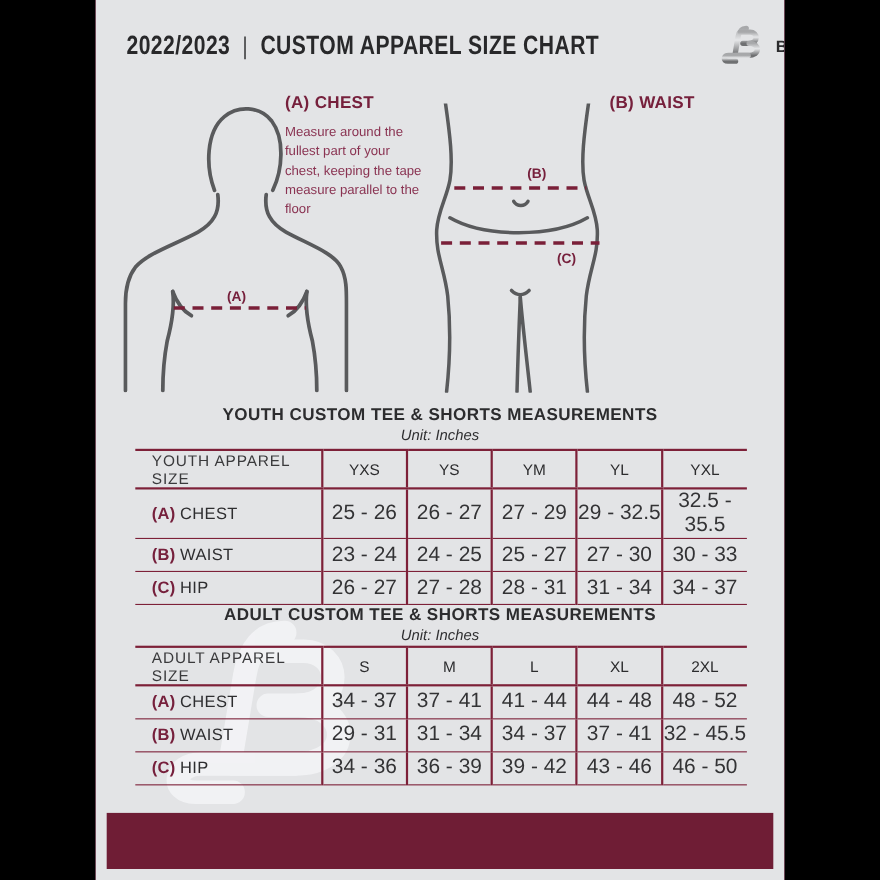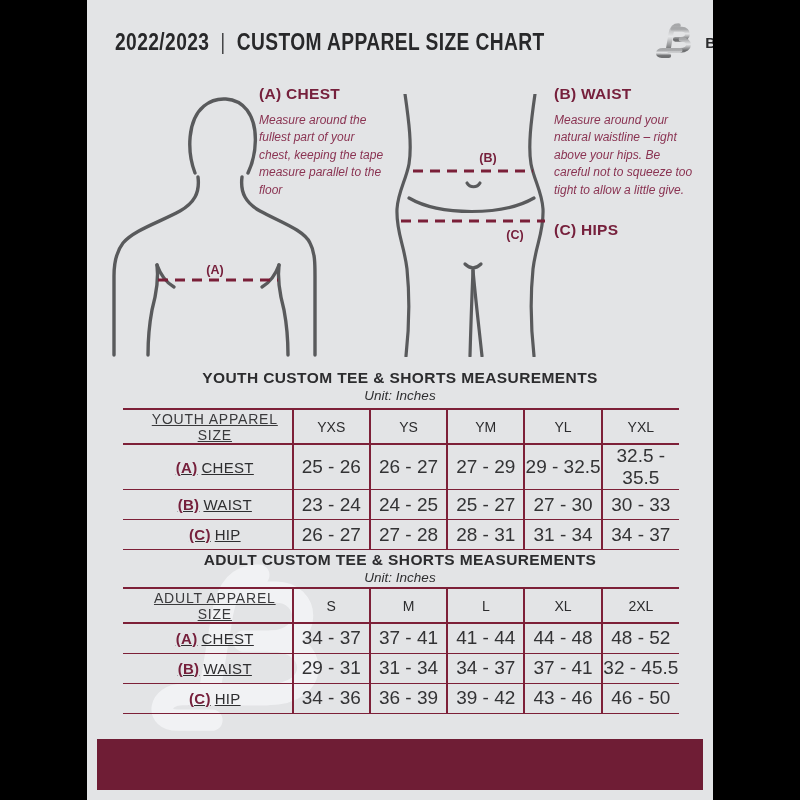--- a/index.html
+++ b/index.html
@@ -31,38 +31,38 @@
 
   
   .fig{position:absolute;}
   .fig-1{left:25px;top:80px;width:205px;height:277px;}
   .fig-2{left:298px;top:94px;width:175px;height:263px;}
   .guide{position:absolute;}
   .guide-a{left:172px;top:85px;width:128px;}
   .guide-b{left:467px;top:85px;width:142px;}
   .guide-c{left:467px;top:221px;width:150px;}
   .guide-heading{font-size:15.5px;font-weight:bold;color:var(--heading);letter-spacing:.3px;margin-bottom:9px;}
-  .guide-body{font-size:12px;font-style:italic;line-height:1.45;color:var(--guide-text);white-space:pre-line;}
+  .guide-body{font-size:12px;line-height:1.45;color:var(--guide-text);white-space:pre-line;}
 
   
   .section-title{position:absolute;left:0;right:0;text-align:center;font-size:15.5px;font-weight:bold;color:#2c2c2e;letter-spacing:.4px;}
   .section-unit{position:absolute;left:0;right:0;text-align:center;font-size:13.5px;font-style:italic;color:#2f2f31;}
   .t-youth-title{top:369px;} .t-youth-unit{top:388px;}
   .t-adult-title{top:551px;} .t-adult-unit{top:570px;}
 
   
   .tbl-wrap{position:absolute;left:36px;right:34px;}
   .tbl-youth{top:408px;} .tbl-adult{top:587px;}
   table{width:100%;border-collapse:collapse;table-layout:fixed;}
   th,td{font-weight:normal;text-align:center;vertical-align:middle;color:#333335;}
   thead th{height:35px;font-size:14px;font-weight:normal;color:#2c2c2e;border-top:2px solid var(--maroon-border);border-bottom:2px solid var(--maroon-border);}
   thead th.lbl{font-weight:normal;font-size:14px;letter-spacing:.8px;color:#3a3a3c;}
   tbody td{height:30px;font-size:19px;border-bottom:1.5px solid var(--maroon-border);}
   th:not(.lbl),td:not(.lbl){border-left:2px solid var(--maroon-border);}
-  .lbl{width:30.5%;text-align:center;padding-left:15px;text-decoration:underline;}
+  .lbl{width:30.5%;text-align:left;padding-left:15px;}
   tbody td.lbl{font-size:15px;color:#2e2e30;letter-spacing:.3px;}
   .pref{font-weight:bold;color:var(--heading);margin-right:4px;}
 
   
   .footer-bar{position:absolute;left:10px;right:10px;top:739px;height:51px;background:var(--maroon);z-index:2;}
 
   .sidebar{position:absolute;top:0;height:800px;width:87px;background:#000;}
   .sidebar-left{left:0;} .sidebar-right{right:0;width:87px;left:713px;}
 
   svg text{font-family:"Liberation Sans",sans-serif;}
@@ -142,24 +142,22 @@
         <path d="M 16,127 L 160,127" stroke="#7a1f38" stroke-width="3.2" stroke-dasharray="10 7"></path>
         <text x="130" y="145" text-anchor="middle" font-size="12.5" font-weight="bold" fill="#76203c">(C)</text>
       </svg>
 
       <div class="guide guide-a">
         <div class="guide-heading">(A) CHEST</div>
         <div class="guide-body">Measure around the fullest part of your chest, keeping the tape measure parallel to the floor</div>
       </div>
       <div class="guide guide-b">
         <div class="guide-heading">(B) WAIST</div>
-        <div class="guide-body">Measure around your natural waistline – right above your hips. Be careful not to squeeze too tight to allow a little give.</div>
       </div>
       <div class="guide guide-c">
-        <div class="guide-heading">(C) HIPS</div>
       </div>
 
       <div class="section-title t-youth-title">YOUTH CUSTOM TEE &amp; SHORTS MEASUREMENTS</div>
       <div class="section-unit t-youth-unit">Unit: Inches</div>
       <div class="tbl-wrap tbl-youth">
         <table>
             <thead>
               <tr>
                 <th class="lbl">YOUTH APPAREL SIZE</th>
                 <th>YXS</th>

